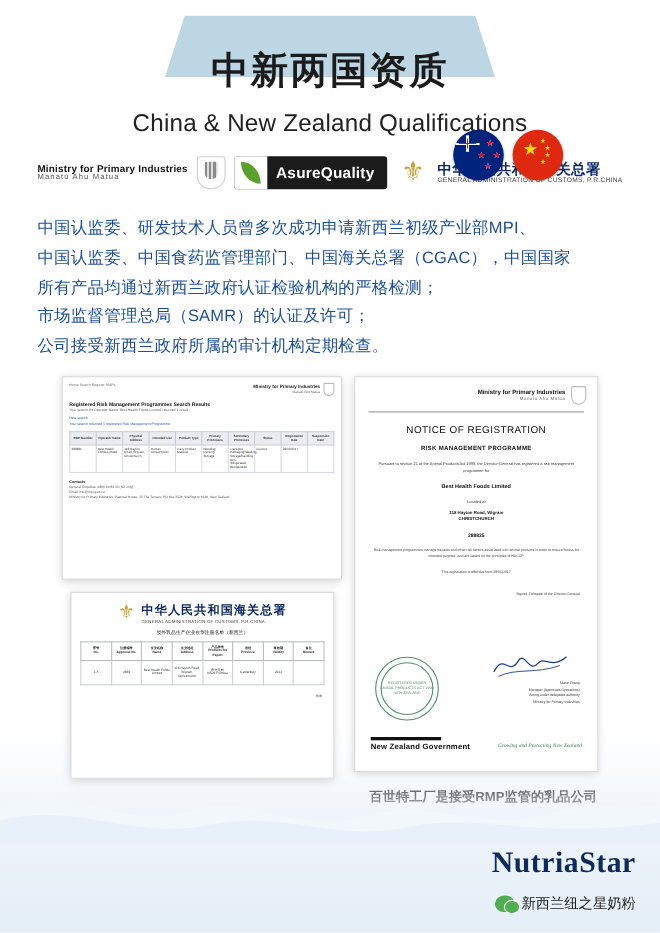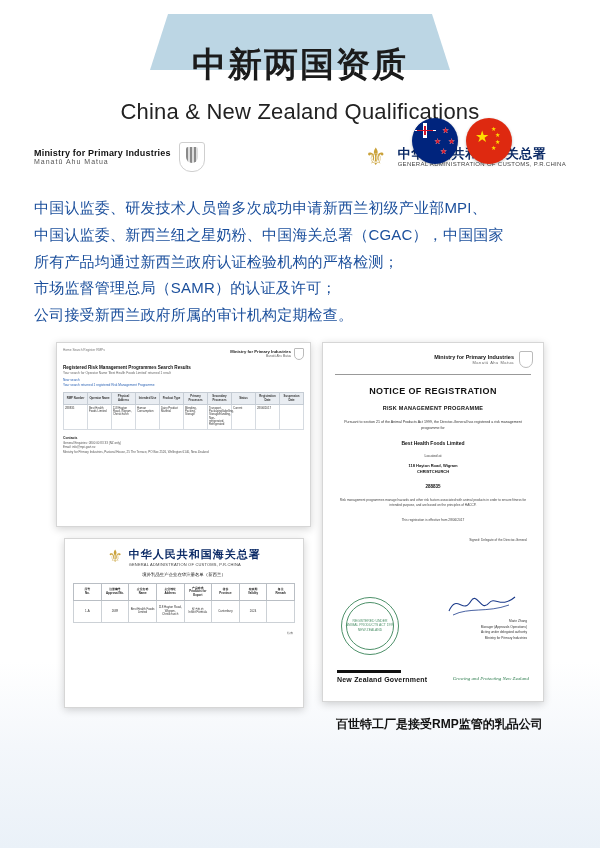--- a/index.html
+++ b/index.html
@@ -198,21 +198,21 @@
   .doc1 .d-foot { font-size:3px; color:#555; padding:4px 6px; line-height:1.5;}
   .doc1 .d-foot b { font-size:3.4px; color:#222;}
 
   
   .doc2 { left: 322px; top: 0px; width: 222px; height: 360px; }
   .doc2 .mpi-top { display:flex; justify-content:flex-end; align-items:center; gap:5px; padding:8px 10px 0;}
   .doc2 .mpi-top .m1 { font-size:5.5px; font-weight:700; color:#111; text-align:right;}
   .doc2 .mpi-top .m2 { font-size:4px; color:#666; text-align:right; letter-spacing:.5px;}
   .doc2 .crest-mini { width:14px; height:17px; border:.5px solid #bbb; border-radius:2px 2px 7px 7px;}
   .doc2 hr { border:none; border-top:.7px solid #999; margin:6px 12px;}
-  .doc2 .n-title { text-align:center; font-size:9px; font-weight:bold; letter-spacing:.4px; color:#111; margin-top:11px;}
+  .doc2 .n-title { text-align:center; font-size:9px; font-weight:normal; letter-spacing:.4px; color:#111; margin-top:11px;}
   .doc2 .n-sub { text-align:center; font-size:5.5px; font-weight:bold; color:#111; margin-top:9px; letter-spacing:.3px;}
   .doc2 .n-body { text-align:center; font-size:3.6px; color:#333; margin-top:8px; padding:0 16px; line-height:1.7;}
   .doc2 .n-co { text-align:center; font-size:5px; font-weight:bold; color:#111; margin-top:9px;}
   .doc2 .n-loc { text-align:center; font-size:3.6px; color:#333; margin-top:8px;}
   .doc2 .n-addr { text-align:center; font-size:4px; font-weight:bold; color:#111; margin-top:5px; line-height:1.5;}
   .doc2 .n-num { text-align:center; font-size:4.5px; font-weight:bold; color:#111; margin-top:9px;}
   .doc2 .n-note { text-align:center; font-size:3.2px; color:#444; margin-top:9px; padding:0 14px; line-height:1.7;}
   .doc2 .n-eff { text-align:center; font-size:3.2px; color:#444; margin-top:9px;}
   .doc2 .sig-line { text-align:right; font-size:3.2px; color:#444; margin-top:16px; padding-right:16px;}
   .doc2 .sig-scribble {
@@ -335,33 +335,37 @@
   <div class="logos">
 
     <div class="logo-mpi">
       <div class="txt">
         <div class="t1">Ministry for Primary Industries</div>
         <div class="t2">Manatū Ahu Matua</div>
       </div>
       <div class="crest"></div>
     </div>
 
+    <div class="logo-aq">
+      <div class="leaf"></div>
+      <div class="aq-text">AsureQuality</div>
+    </div>
 
     <div class="logo-customs">
       <div class="emblem">⚜</div>
       <div class="txt">
         <div class="c1">中华人民共和国海关总署</div>
         <div class="c2">GENERAL ADMINISTRATION OF CUSTOMS, P.R.CHINA</div>
       </div>
     </div>
   </div>
 
   <div class="para">
     <p>中国认监委、研发技术人员曾多次成功申请新西兰初级产业部MPI、</p>
-    <p>中国认监委、新西兰纽之星奶粉、中国海关总署（CGAC），中国国家</p>
+    <p>中国认监委、中国食药监管理部门、中国海关总署（CGAC），中国国家</p>
     <p>所有产品均通过新西兰政府认证检验机构的严格检测；</p>
     <p>市场监督管理总局（SAMR）的认证及许可；</p>
     <p>公司接受新西兰政府所属的审计机构定期检查。</p>
   </div>
 
   <div class="certs">
 
     <div class="doc doc1">
       <div class="d-head">
         <div class="tiny">Home  Search  Register RMPs</div>
@@ -508,14 +512,25 @@
             <td></td>
           </tr>
         </tbody>
       </table>
       <div class="c-foot">续表</div>
     </div>
 
     <div class="caption">百世特工厂是接受RMP监管的乳品公司</div>
   </div>
 
+  <div class="milk">
+    <svg class="wave" viewBox="0 0 600 70" preserveAspectRatio="none">
+      <path d="M0,34 C60,10 110,58 170,40 C230,22 270,62 330,44 C390,26 440,60 500,42 C540,30 570,40 600,34 L600,70 L0,70 Z" fill="#f2f7fc"></path>
+      <path d="M0,48 C70,30 120,66 190,52 C260,38 300,68 370,54 C440,40 480,66 600,50 L600,70 L0,70 Z" fill="#e8f1f9"></path>
+    </svg>
+    <div class="brand">NutriaStar</div>
+    <div class="wechat">
+      <span class="wx"></span>
+      <span>新西兰纽之星奶粉</span>
+    </div>
+  </div>
 
 </div>
 
 </body></html>

